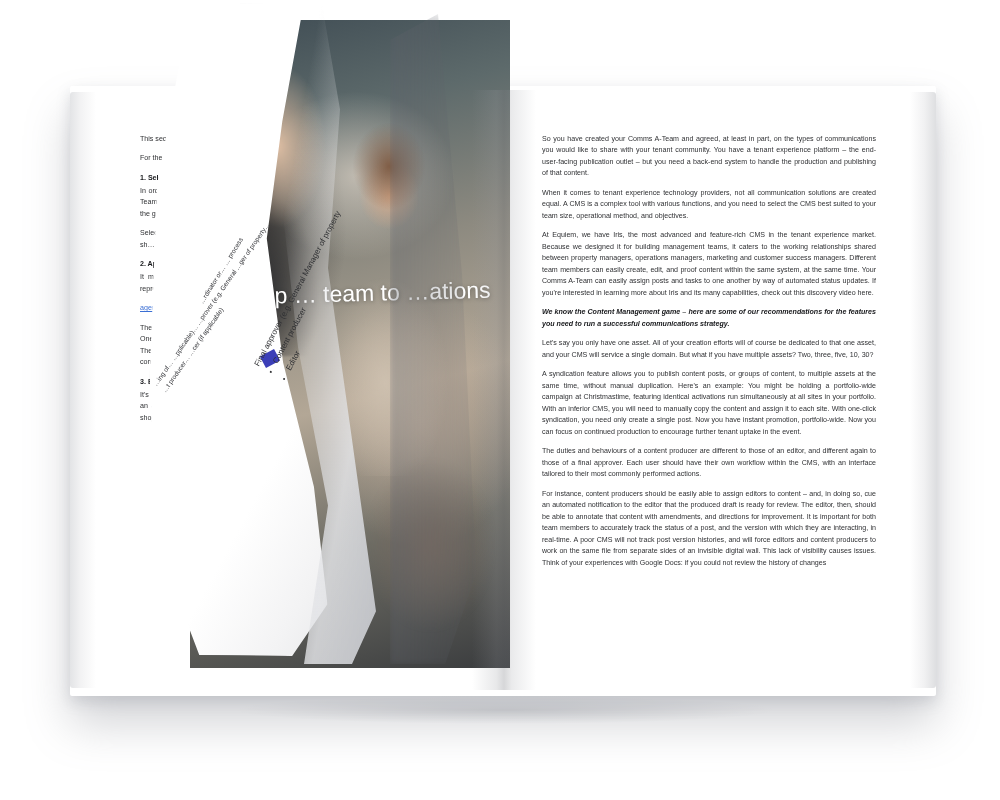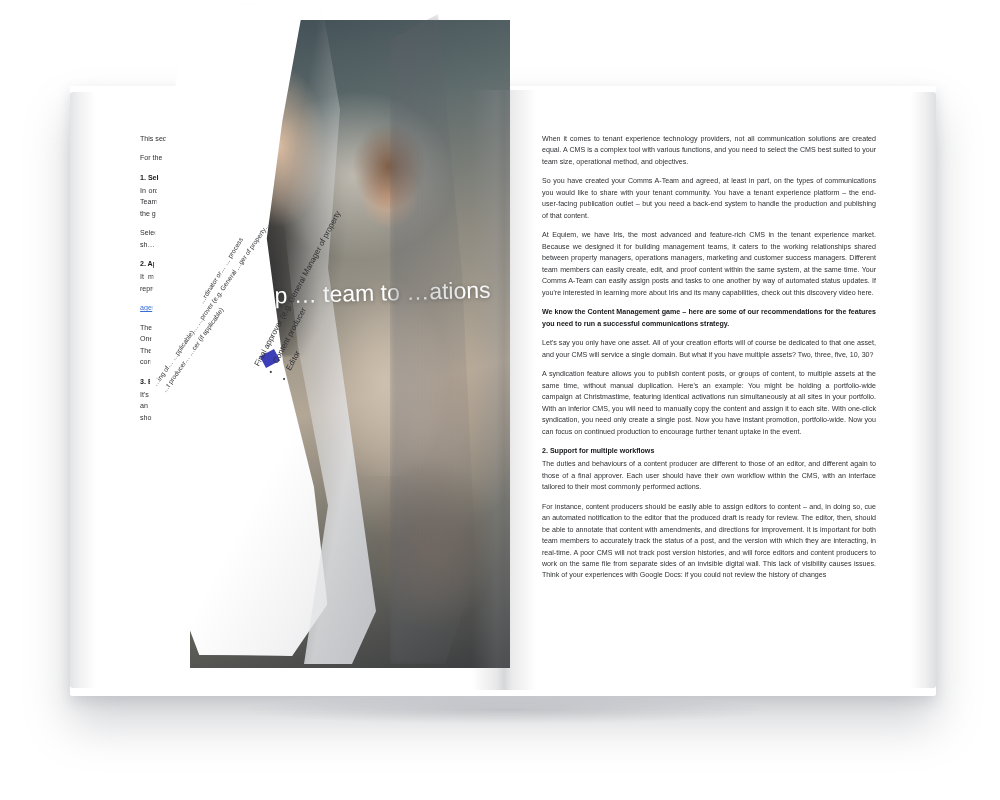--- a/index.html
+++ b/index.html
@@ -96,20 +96,21 @@
   .col h4 {
     margin: 0 0 2px 0;
     font-size: 7.1px;
     font-weight: bold;
     color: #16171a;
     line-height: 1.55;
   }
   .col .lead-bold {
     font-weight: bold;
     color: #16171a;
+    font-style: italic;
   }
   .lnk { color: #3b6fd4; text-decoration: underline; }
 
   
   .photo-wrap {
     position: absolute;
     left: 190px;
     top: 20px;
     width: 320px;
     height: 648px;
@@ -332,26 +333,25 @@
   <div class="peel-list">
     <div>Final approver (e.g. General Manager of property</div>
     <ul>
       <li>Content producer</li>
       <li>Editor</li>
     </ul>
   </div>
 
   <div class="page page-right">
     <div class="col">
+      <p>So you have created your Comms A-Team and agreed, at least in part, on the types of communications you would like to share with your tenant community. You have a tenant experience platform – the end-user-facing publication outlet – but you need a back-end system to handle the production and publishing of that content.</p>
       <p>When it comes to tenant experience technology providers, not all communication solutions are created equal. A CMS is a complex tool with various functions, and you need to select the CMS best suited to your team size, operational method, and objectives.</p>
-      <p>So you have created your Comms A-Team and agreed, at least in part, on the types of communications you would like to share with your tenant community. You have a tenant experience platform – the end-user-facing publication outlet – but you need a back-end system to handle the production and publishing of that content.</p>
       <p><span>At Equiem, we have Iris, the most advanced and feature-rich CMS in the tenant experience market. Because we designed it for building management teams, it caters to the working relationships shared between property managers, operations managers, marketing and customer success managers. Different team members can easily create, edit, and proof content within the same system, at the same time. Your Comms A-Team can easily assign posts and tasks to one another by way of automated status updates. If you're interested in learning more about Iris and its many capabilities, check out this discovery video here.</span></p>
       <p class="lead-bold">We know the Content Management game – here are some of our recommendations for the features you need to run a successful communications strategy.</p>
       <p>Let's say you only have one asset. All of your creation efforts will of course be dedicated to that one asset, and your CMS will service a single domain. But what if you have multiple assets? Two, three, five, 10, 30?</p>
       <p>A syndication feature allows you to publish content posts, or groups of content, to multiple assets at the same time, without manual duplication. Here's an example: You might be holding a portfolio-wide campaign at Christmastime, featuring identical activations run simultaneously at all sites in your portfolio. With an inferior CMS, you will need to manually copy the content and assign it to each site. With one-click syndication, you need only create a single post. Now you have instant promotion, portfolio-wide. Now you can focus on continued production to encourage further tenant uptake in the event.</p>
-      <h4>2. Support for multiple workflows</h4>
       <p>The duties and behaviours of a content producer are different to those of an editor, and different again to those of a final approver. Each user should have their own workflow within the CMS, with an interface tailored to their most commonly performed actions.</p>
       <p>For instance, content producers should be easily able to assign editors to content – and, in doing so, cue an automated notification to the editor that the produced draft is ready for review. The editor, then, should be able to annotate that content with amendments, and directions for improvement. It is important for both team members to accurately track the status of a post, and the version with which they are interacting, in real-time. A poor CMS will not track post version histories, and will force editors and content producers to work on the same file from separate sides of an invisible digital wall. This lack of visibility causes issues. Think of your experiences with Google Docs: if you could not review the history of changes</p>
     </div>
   </div>
 
   <div class="gutter"></div>
 </div>
 
 </body></html>

